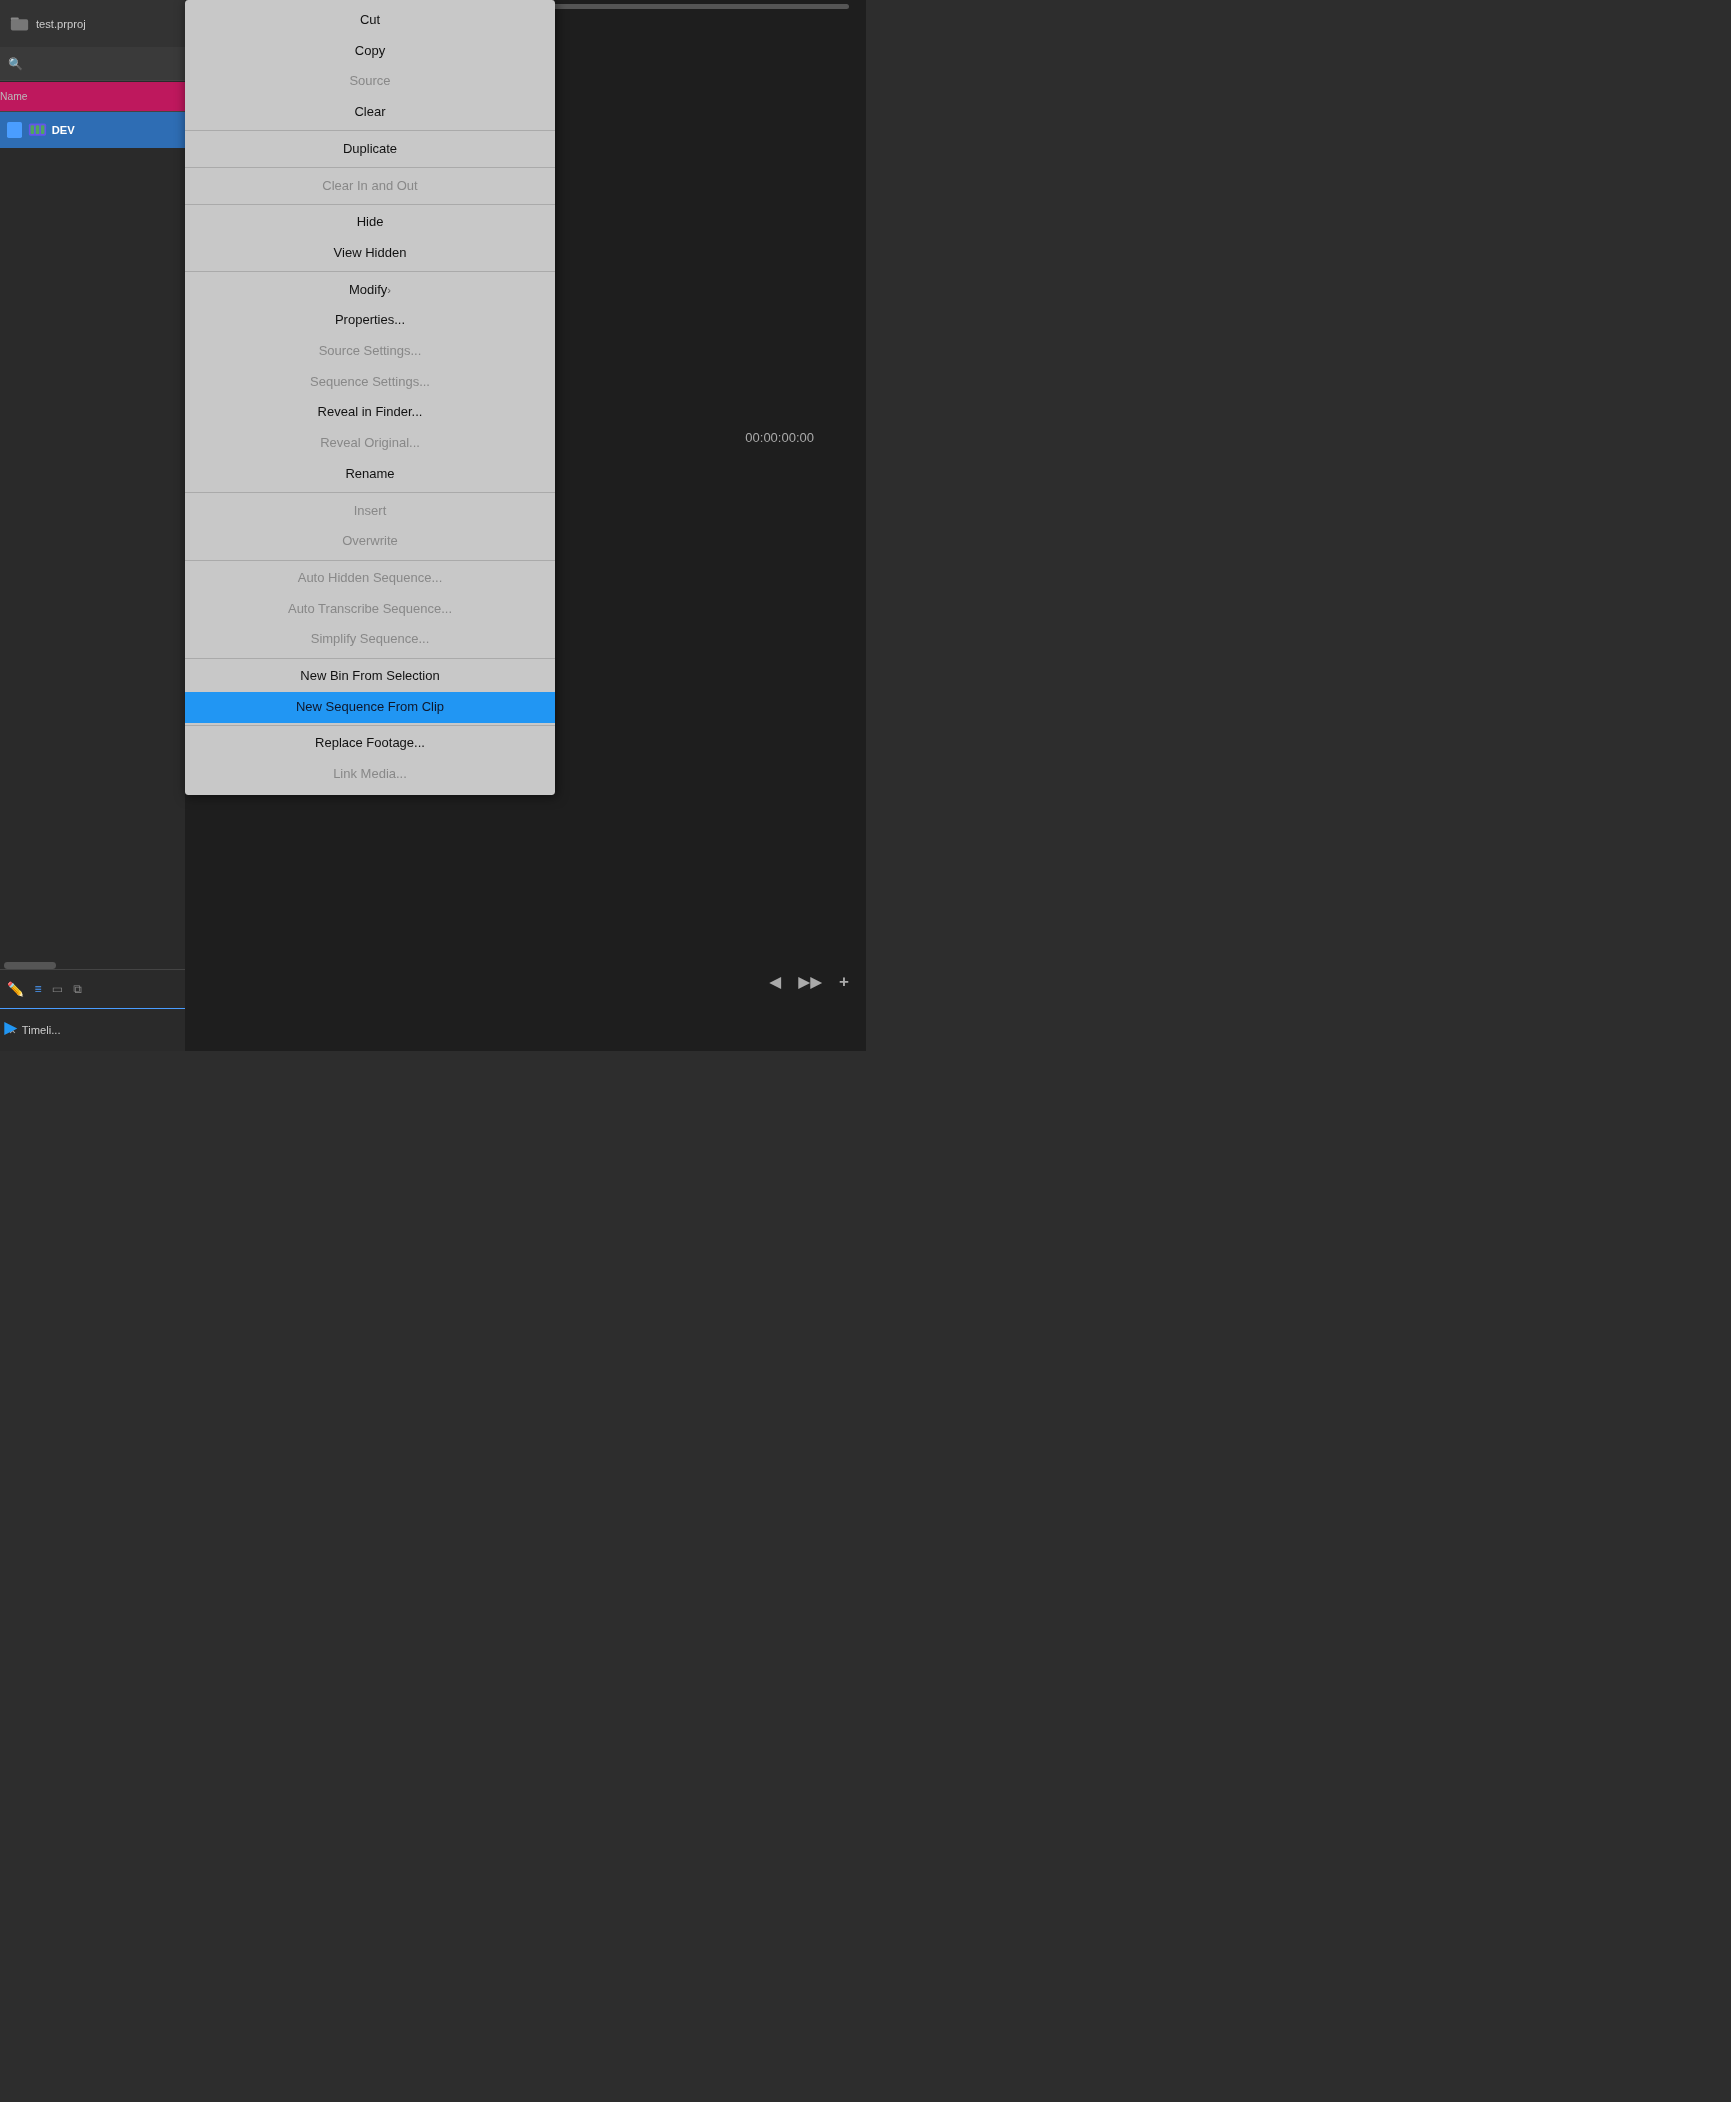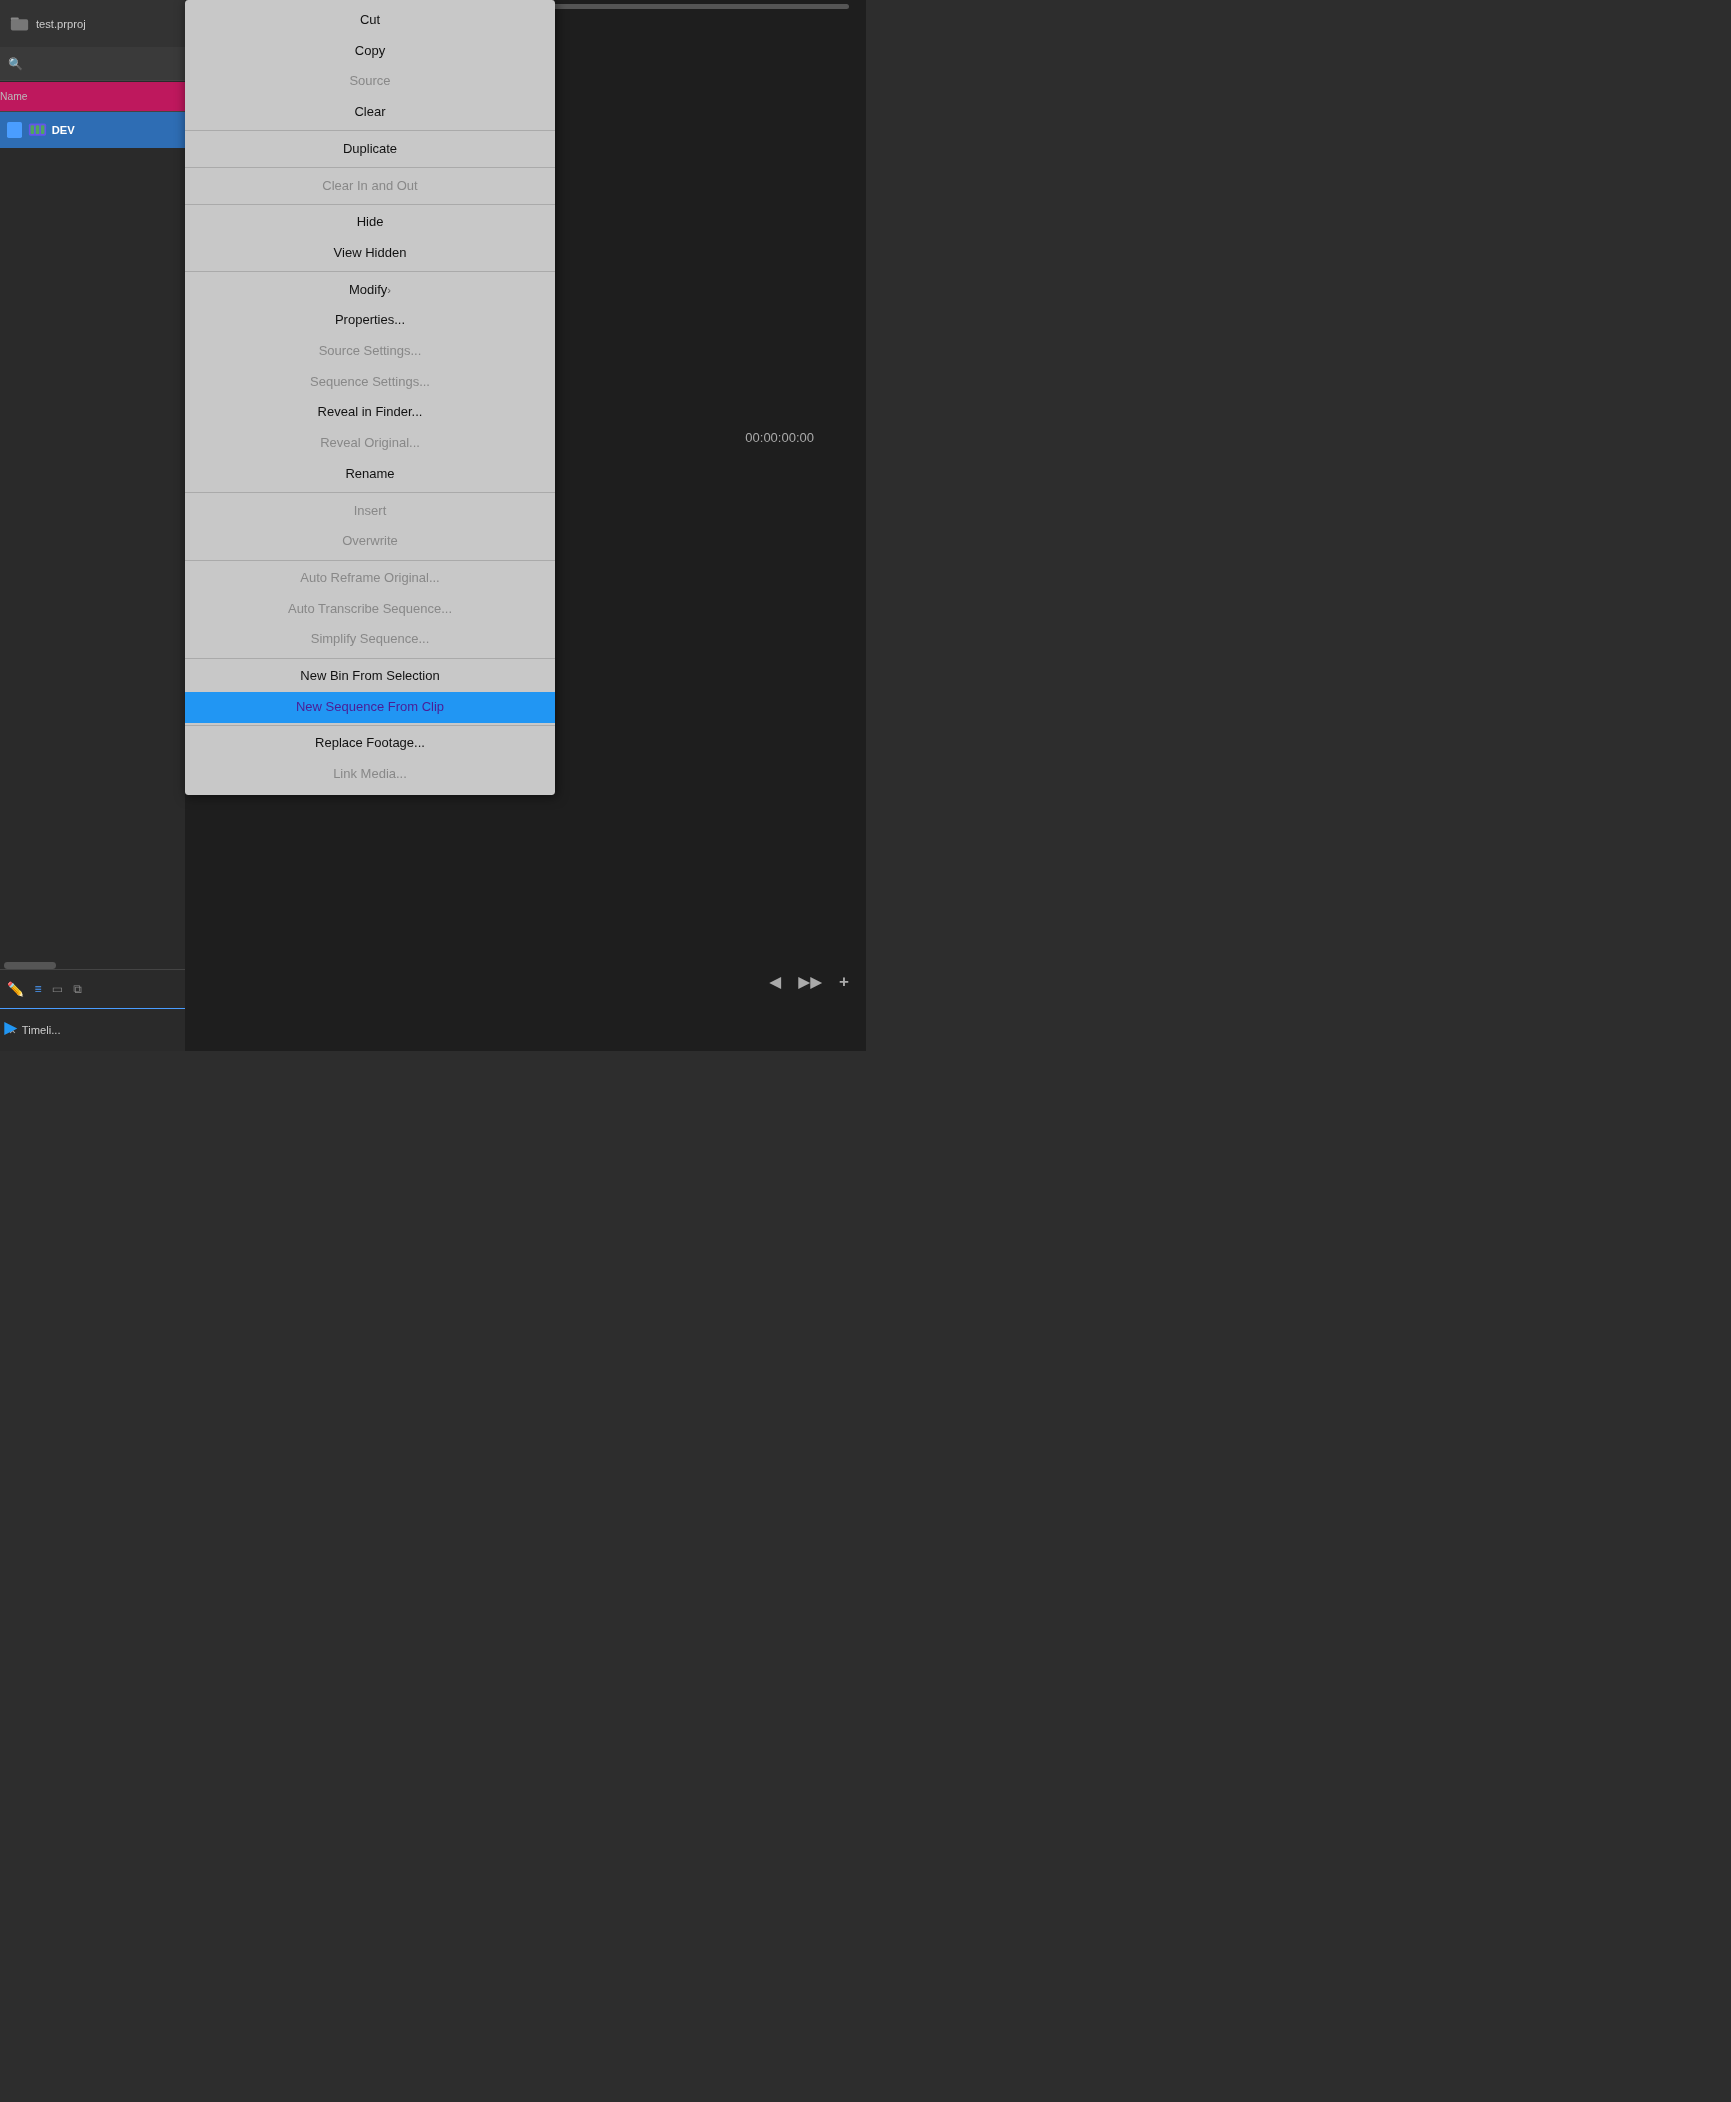--- a/index.html
+++ b/index.html
@@ -275,21 +275,21 @@
       line-height: 1.3;
     }
 
     .menu-item.disabled {
       color: #888;
       cursor: default;
     }
 
     .menu-item.highlighted {
       background-color: #2196F3;
-      color: #4c1d95;
+      color: #0f172a;
     }
 
     .menu-separator {
       height: 0.9px;
       background-color: #aaa;
       margin: 2.6px 0;
     }
 
     .menu-arrow {
       font-size: 11.2px;
@@ -408,21 +408,21 @@
     </div>
     <div class="menu-separator"></div>
     <div class="menu-item disabled">
       <span>Insert</span>
     </div>
     <div class="menu-item disabled">
       <span>Overwrite</span>
     </div>
     <div class="menu-separator"></div>
     <div class="menu-item disabled">
-      <span>Auto Reframe Original...</span>
+      <span>Auto Hidden Sequence...</span>
     </div>
     <div class="menu-item disabled">
       <span>Auto Transcribe Sequence...</span>
     </div>
     <div class="menu-item disabled">
       <span>Simplify Sequence...</span>
     </div>
     <div class="menu-separator"></div>
     <div class="menu-item">
       <span>New Bin From Selection</span>

